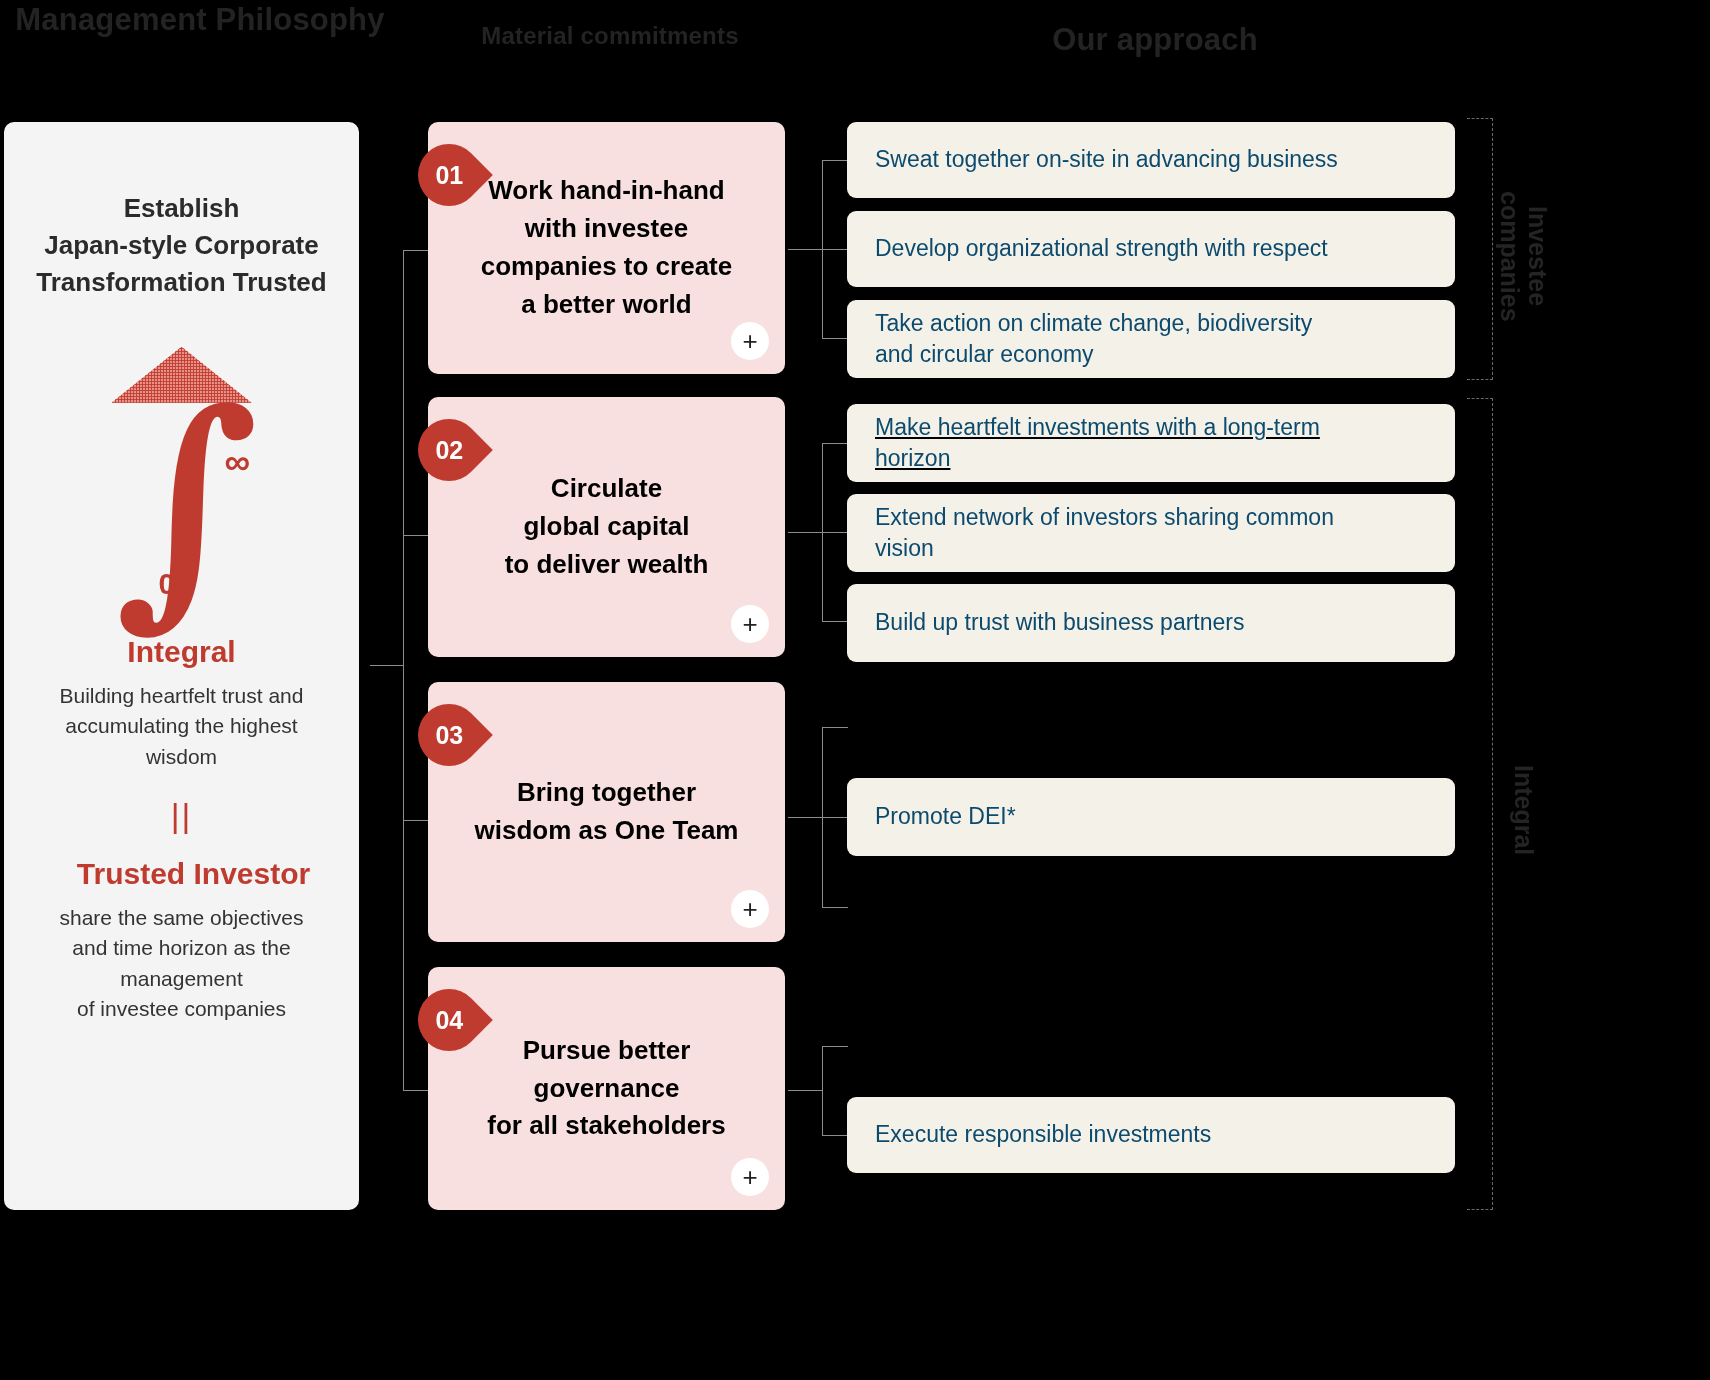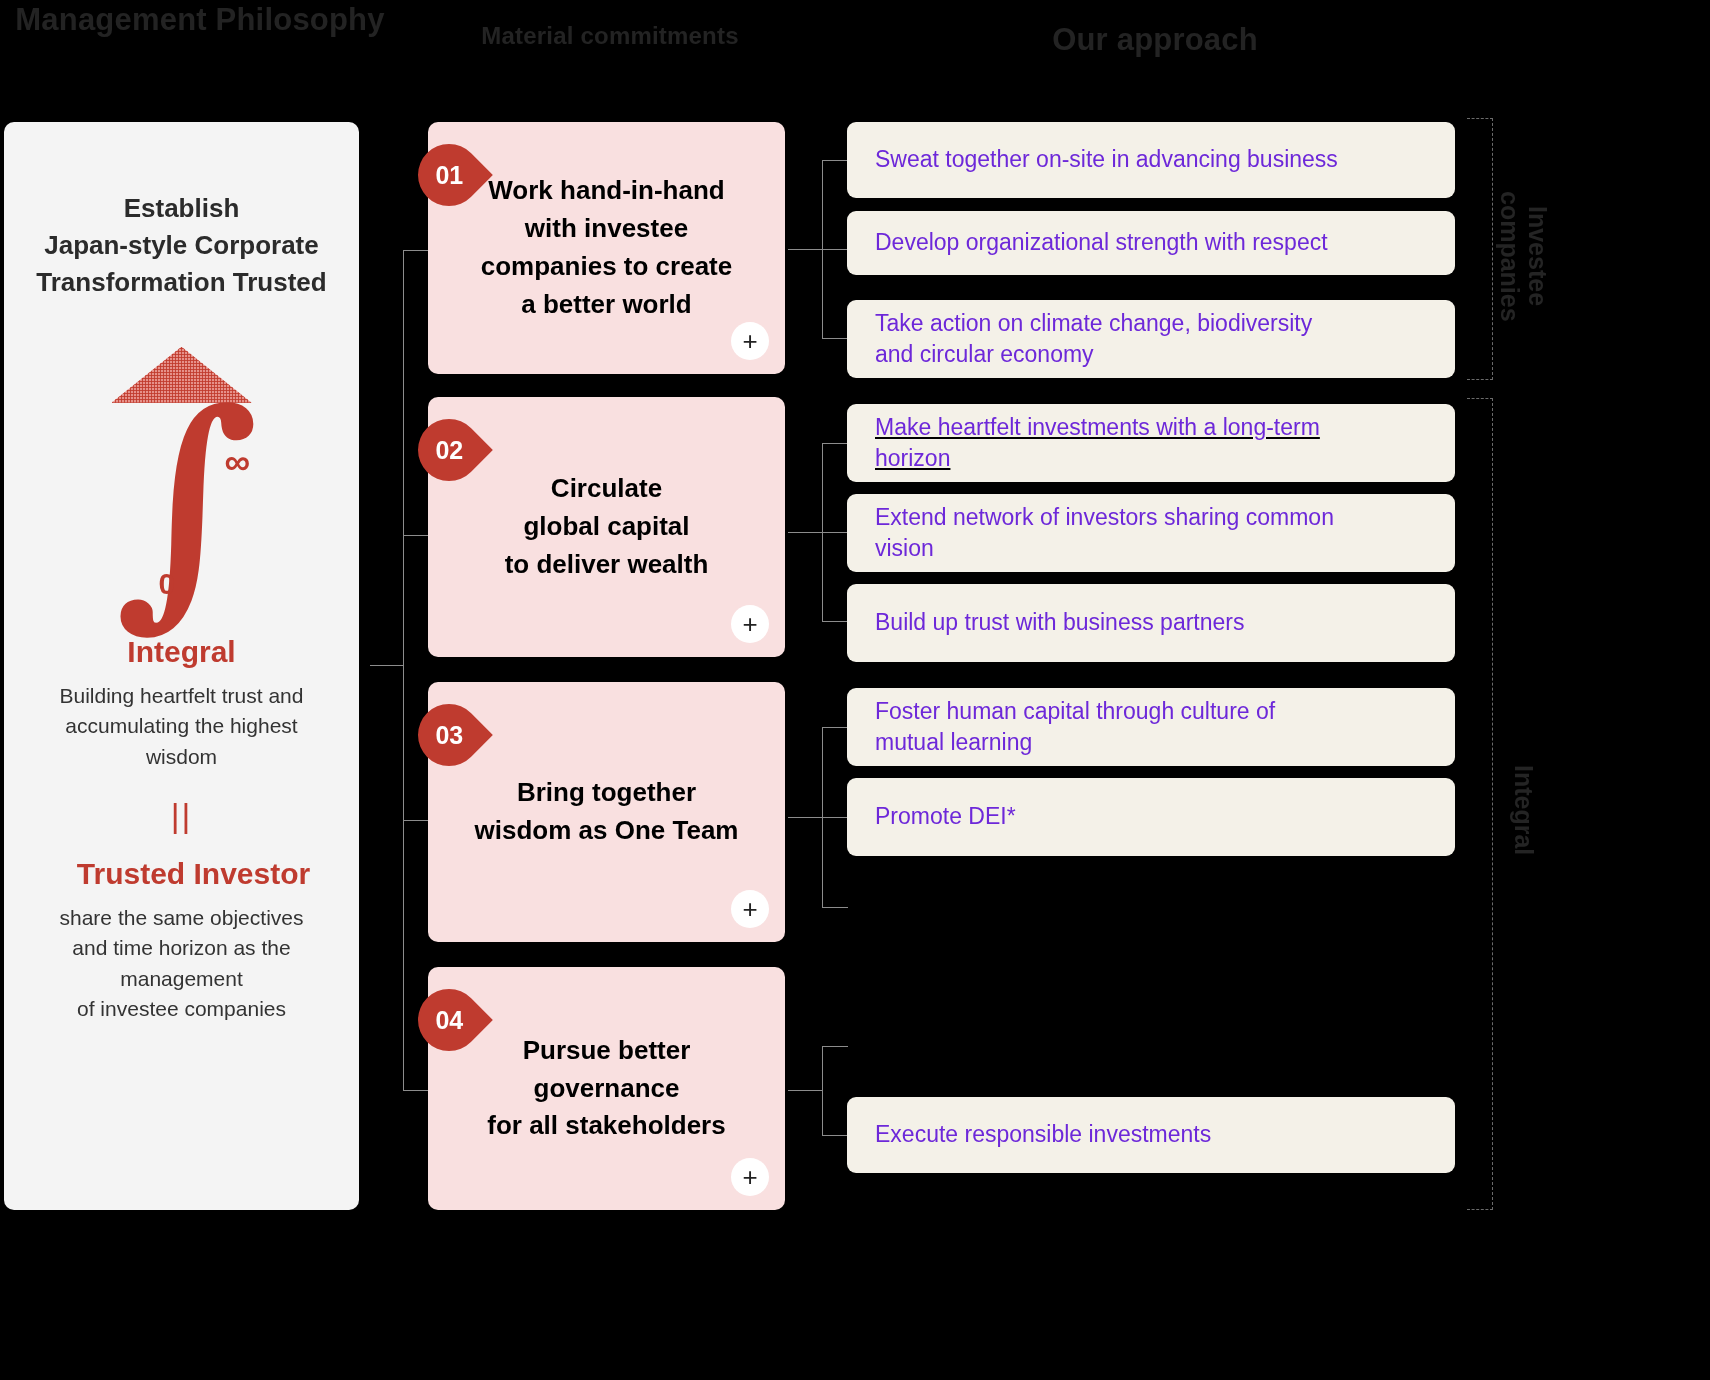--- a/index.html
+++ b/index.html
@@ -107,21 +107,21 @@
   }
 
   
   .approach-box {
     position: absolute; left: 847px; width: 608px;
     background: #f4f1e8; border-radius: 9px;
     display: flex; align-items: center;
     padding: 0 28px;
   }
   .approach-text {
-    font-size: 23px; color: #6d28d9; line-height: 1.35;
+    font-size: 23px; color: #0c4a6e; line-height: 1.35;
     white-space: pre-line;
   }
 
   
   .line { position: absolute; background: #8c8c8c; }
   .hline { height: 1px; }
   .vline { width: 1px; }
 
   
   .bracket {
@@ -193,21 +193,21 @@
 
   <div class="line vline" style="left:822px; top:160px; height:178px;"></div>
   <div class="line hline" style="left:788px; top:249px; width:34px;"></div>
   <div class="line hline" style="left:822px; top:160px; width:26px;"></div>
   <div class="line hline" style="left:822px; top:249px; width:26px;"></div>
   <div class="line hline" style="left:822px; top:338px; width:26px;"></div>
 
   <div class="approach-box" style="top:122px; height:76px;">
     <div class="approach-text">Sweat together on-site in advancing business</div>
   </div>
-  <div class="approach-box" style="top:211px; height:64px;">
+  <div class="approach-box" style="top:211px; height:76px;">
     <div class="approach-text">Develop organizational strength with respect</div>
   </div>
   <div class="approach-box" style="top:300px; height:78px;">
     <div class="approach-text">Take action on climate change, biodiversity
 and circular economy</div>
   </div>
 
   <div class="line hline" style="left:403px; top:535px; width:27px;"></div>
   <div class="commit-card" style="top:397px; height:260px;">
     <div class="commit-badge">
@@ -246,24 +246,20 @@
 wisdom as One Team</div>
     <button class="expand-btn">+</button>
   </div>
 
   <div class="line vline" style="left:822px; top:727px; height:180px;"></div>
   <div class="line hline" style="left:788px; top:817px; width:34px;"></div>
   <div class="line hline" style="left:822px; top:727px; width:26px;"></div>
   <div class="line hline" style="left:822px; top:817px; width:26px;"></div>
   <div class="line hline" style="left:822px; top:907px; width:26px;"></div>
 
-  <div class="approach-box" style="top:688px; height:78px;">
-    <div class="approach-text">Foster human capital through culture of
-mutual learning</div>
-  </div>
   <div class="approach-box" style="top:778px; height:78px;">
     <div class="approach-text">Promote DEI*</div>
   </div>
 
   <div class="line hline" style="left:403px; top:1090px; width:27px;"></div>
   <div class="commit-card" style="top:967px; height:243px;">
     <div class="commit-badge">
       <span>04</span>
     </div>
     <div class="commit-title">Pursue better

